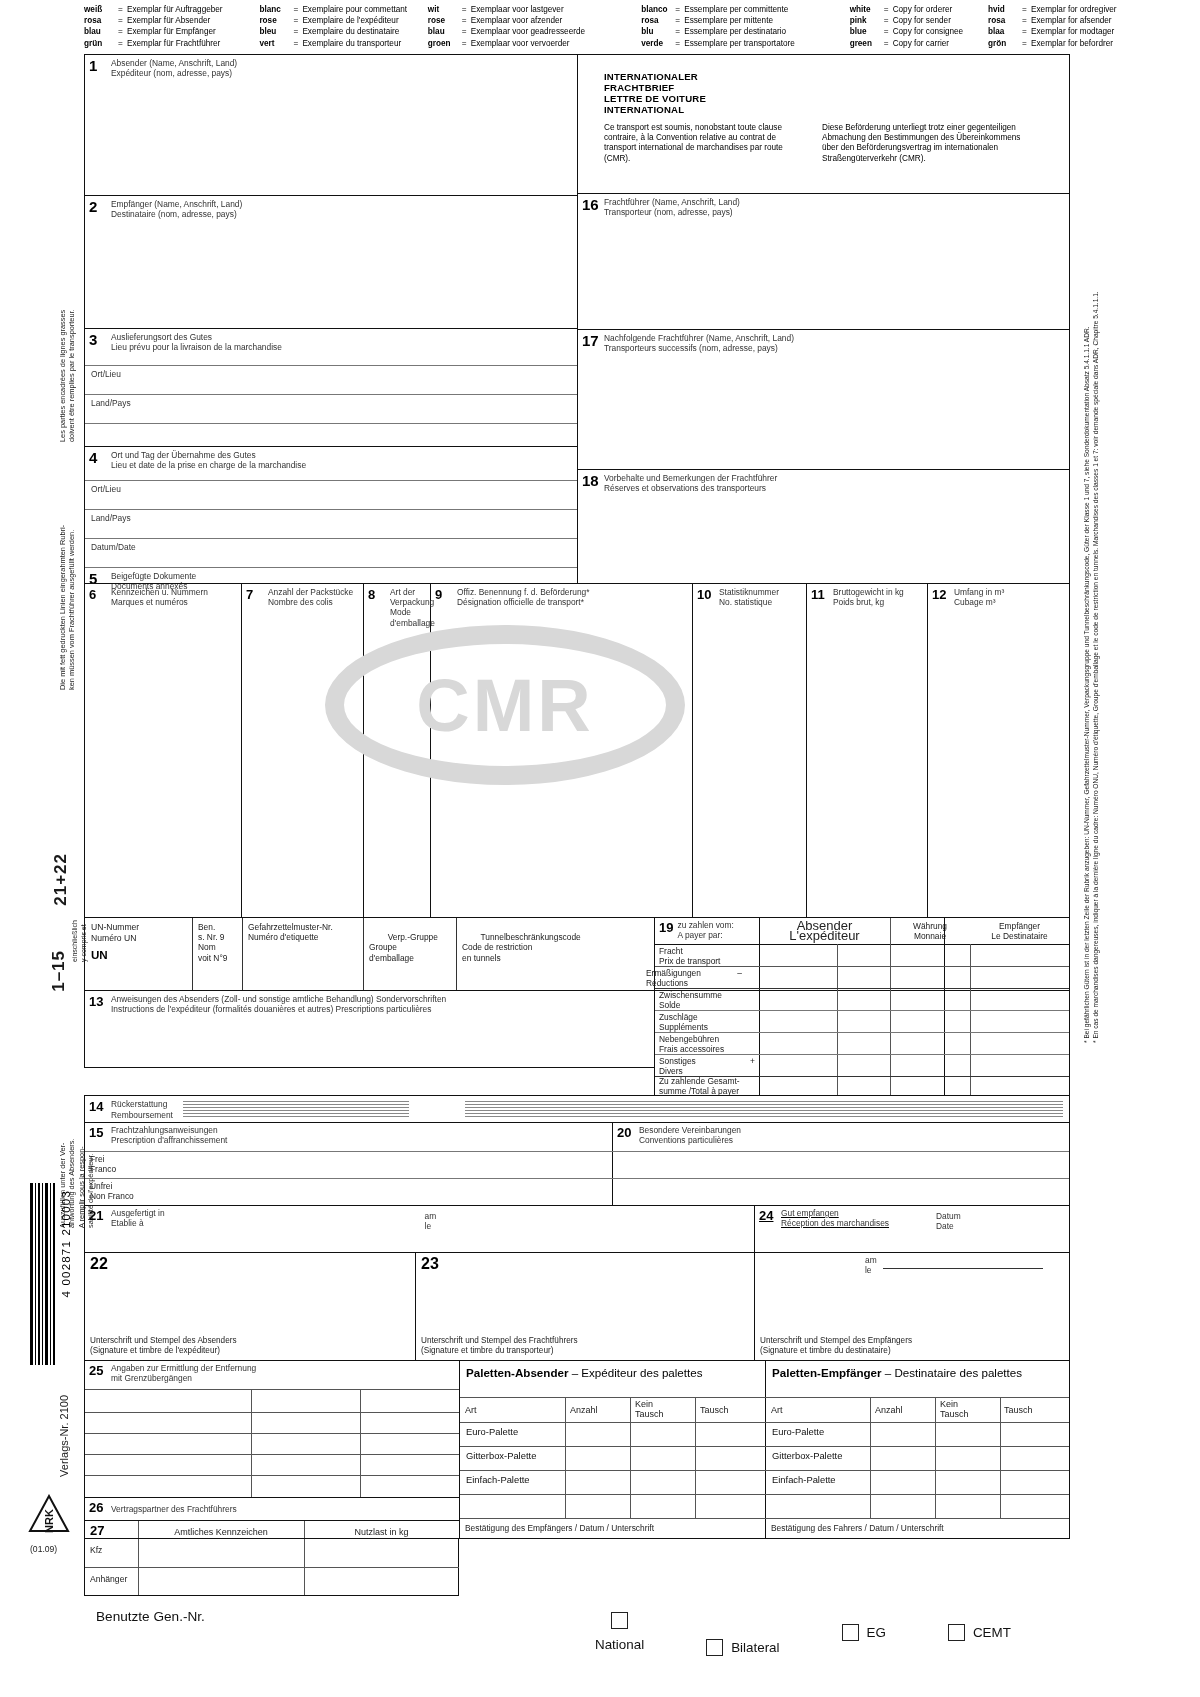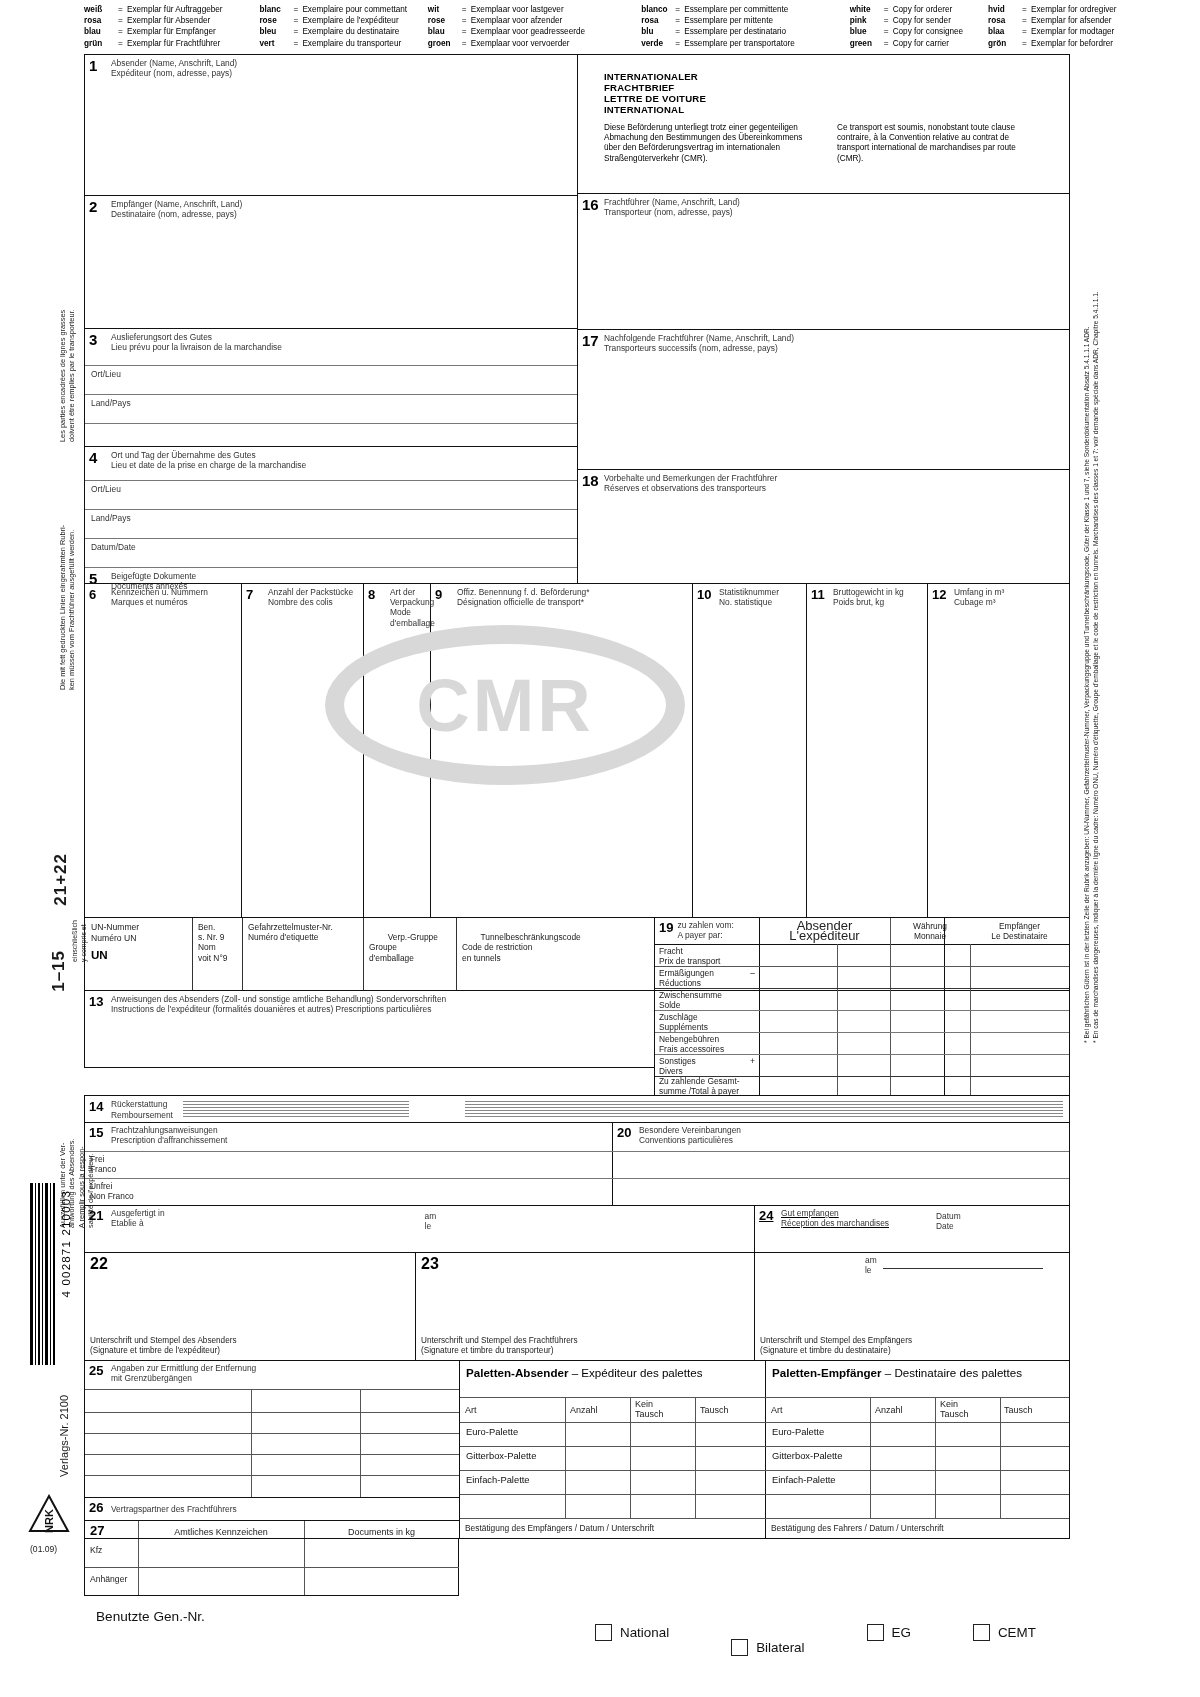--- a/index.html
+++ b/index.html
@@ -364,22 +364,22 @@
     </div>
 
     <div class="box" style="left:494px; top:1px; width:491px; height:138px; padding:16px 20px 0 26px;">
       <div class="title-b">
         <div>INTERNATIONALER</div>
         <div>FRACHTBRIEF</div>
         <div>LETTRE DE VOITURE</div>
         <div>INTERNATIONAL</div>
       </div>
       <div style="display:flex; gap:18px; margin-top:8px;">
+        <div class="cond" style="width:200px;">Ce transport est soumis, nonobstant toute clause contraire, à la Convention relative au contrat de transport international de marchandises par route (CMR).</div>
         <div class="cond" style="width:215px;">Diese Beförderung unterliegt trotz einer gegenteiligen Abmachung den Bestimmungen des Übereinkommens über den Beförderungsvertrag im internationalen Straßengüterverkehr (CMR).</div>
-        <div class="cond" style="width:200px;">Ce transport est soumis, nonobstant toute clause contraire, à la Convention relative au contrat de transport international de marchandises par route (CMR).</div>
       </div>
     </div>
     <div class="box" style="left:494px; top:139px; width:491px; border-top:1.6px solid #111; height:0;"></div>
 
     <div class="box" style="left:494px; top:140px; width:491px; height:135px;">
       <div class="fhead">
         <span class="fnum">16</span>
         <span class="flab">
           <span>Frachtführer (Name, Anschrift, Land)</span><br>
           <span>Transporteur (nom, adresse, pays)</span>
@@ -527,21 +527,21 @@
     <div class="box" style="left:860px; top:864px; height:177px; border-left:1.6px solid #111; width:0;"></div>
     <div class="box" style="left:886px; top:890px; height:151px; border-left:0.8px solid #555; width:0;"></div>
 
     <div class="box" style="left:571px; top:891px; width:104px; height:21px;">
       <div style="font-size:8.4px; line-height:10.2px; color:#222; padding:1px 4px 0 4px; display:flex; justify-content:space-between;">
           <span><span>Fracht</span><br><span>Prix de transport</span></span>
           <span></span>
         </div>
     </div>
     <div class="box" style="left:571px; top:912px; width:414px; border-top:0.8px solid #555; height:0;"></div>
-    <div class="box" style="left:571px; top:913px; width:104px; height:21px;">
+    <div class="box" style="left:558px; top:913px; width:104px; height:21px;">
       <div style="font-size:8.4px; line-height:10.2px; color:#222; padding:1px 4px 0 4px; display:flex; justify-content:space-between;">
           <span><span>Ermäßigungen</span><br><span>Réductions</span></span>
           <span>–</span>
         </div>
     </div>
     <div class="box" style="left:571px; top:934px; width:414px; border-top:1.2px solid #333; height:0;"></div>
     <div class="box" style="left:571px; top:935px; width:104px; height:21px;">
       <div style="font-size:8.4px; line-height:10.2px; color:#222; padding:1px 4px 0 4px;"><span>Zwischensumme</span><br><span>Solde</span></div>
     </div>
     <div class="box" style="left:571px; top:956px; width:414px; border-top:0.8px solid #777; height:0;"></div>
@@ -698,21 +698,21 @@
       <div class="fhead" style="padding-top:2px; align-items:center;">
         <span class="fnum sm">26</span>
         <span class="flab" style="padding-top:3px;">Vertragspartner des Frachtführers</span>
       </div>
     </div>
     <div class="box" style="left:1px; top:1466px; width:374px; border-top:1.6px solid #111; height:0;"></div>
     <div class="box" style="left:1px; top:1467px; width:374px; height:22px;">
       <div style="display:flex; height:100%; align-items:center;">
         <div style="width:53px; padding-left:5px;"><span class="fnum sm">27</span></div>
         <div class="cent" style="width:166px; font-size:9px; color:#222;">Amtliches Kennzeichen</div>
-        <div class="cent" style="flex:1; font-size:9px; color:#222;">Documents in kg</div>
+        <div class="cent" style="flex:1; font-size:9px; color:#222;">Nutzlast in kg</div>
       </div>
     </div>
     <div class="box" style="left:54px; top:1467px; height:17px; border-left:0.8px solid #555; width:0;"></div>
     <div class="box" style="left:220px; top:1467px; height:17px; border-left:0.8px solid #555; width:0;"></div>
 
     <div class="box" style="left:376px; top:1307px; width:305px; height:36px;">
       <div class="pal-title"><b>Paletten-Absender</b> <span>– Expéditeur des palettes</span></div>
     </div>
     <div class="box" style="left:376px; top:1343px; width:609px; border-top:0.8px solid #555; height:0;"></div>
     <div class="box" style="left:376px; top:1344px; width:305px; height:24px;">
@@ -799,21 +799,21 @@
 
   </div>
 
   <div class="cmr-wm">
     <div class="ring"></div>
     <div class="txt">CMR</div>
   </div>
 
   <div style="position:absolute; left:96px; top:1609px; font-size:13.6px; color:#111;">Benutzte Gen.-Nr.</div>
   <div style="position:absolute; left:595px; top:1608px; display:flex; gap:62px; align-items:center; font-size:13.4px; color:#111;">
-    <span style="display:flex; align-items:center; gap:8px;">
+    <span style="display:flex; align-items:center; gap:8px;flex-direction:column;">
         <span class="cbx"></span>
         <span>National</span>
       </span>
     <span style="display:flex; align-items:center; gap:8px;margin-top:31px;">
         <span class="cbx"></span>
         <span>Bilateral</span>
       </span>
     <span style="display:flex; align-items:center; gap:8px;">
         <span class="cbx"></span>
         <span>EG</span>

